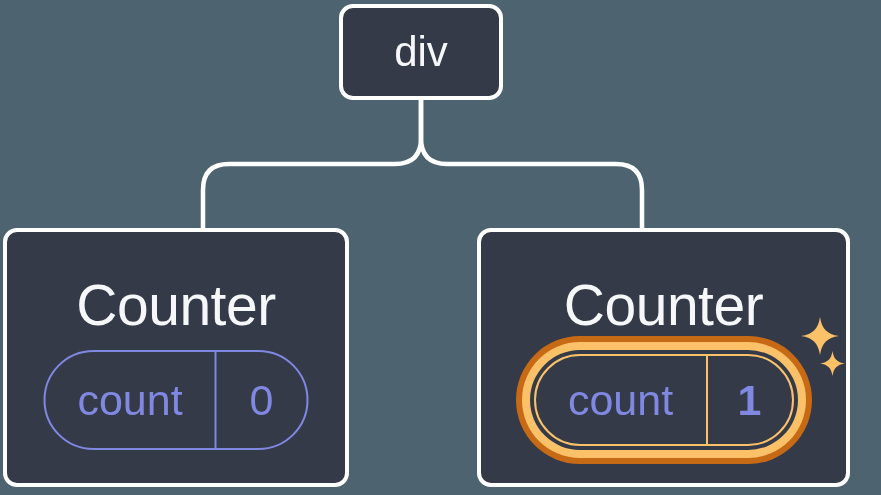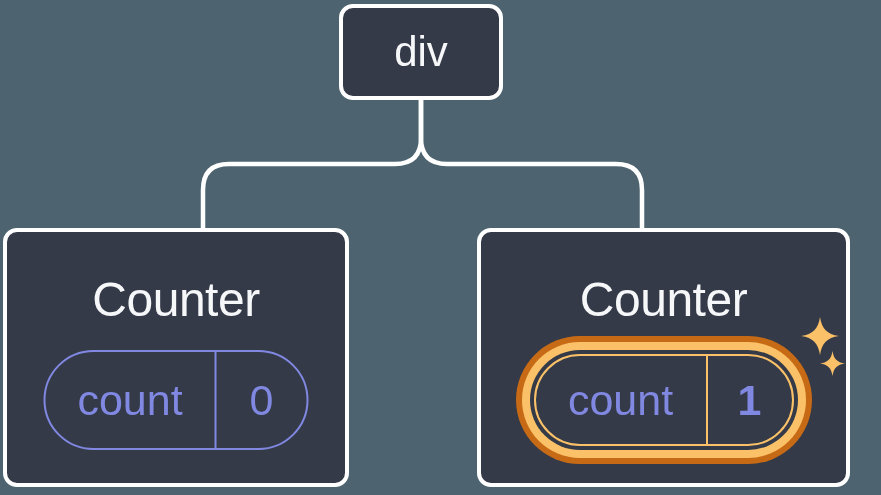--- a/index.html
+++ b/index.html
@@ -50,21 +50,21 @@
     background:var(--node-bg);
     border:4px solid var(--node-border);
     border-radius:14px;
   }
   .card.left{left:3px;top:228px;width:346px;height:259px;}
   .card.right{left:477px;top:228px;width:373px;height:259px;}
   .card-title{
     position:absolute;top:40px;left:0;width:100%;
     text-align:center;
     color:var(--text-primary);
-    font-size:48px;
+    font-size:57px;
     letter-spacing:-0.5px;
   }
   .state-pill{
     position:absolute;
     left:50%;transform:translateX(-50%);
     display:flex;align-items:stretch;
     border-radius:60px;
     background:var(--node-bg);
     justify-content:center;
   }

